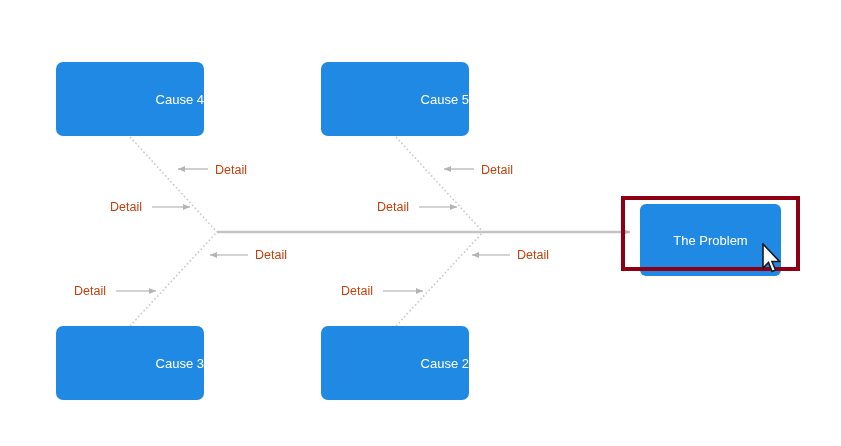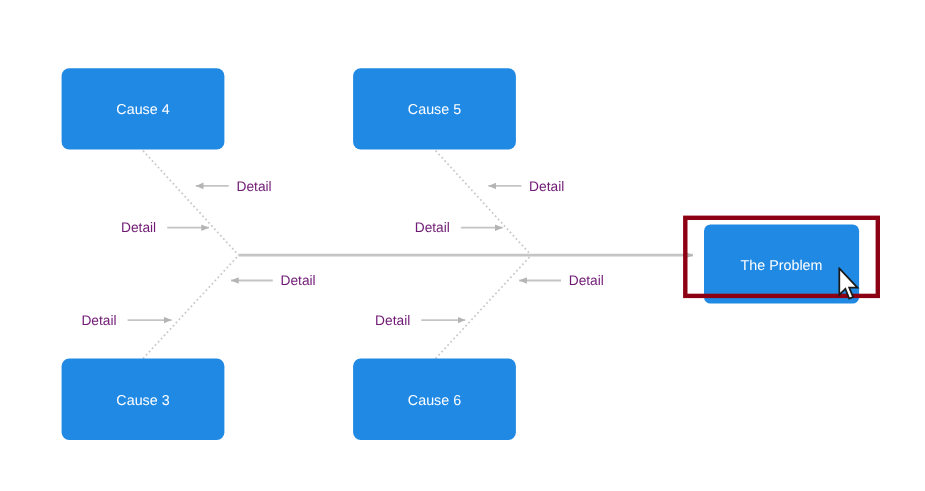--- a/index.html
+++ b/index.html
@@ -34,30 +34,31 @@
     display: flex;
     align-items: center;
     justify-content: center;
     text-align: center;
     box-sizing: border-box;
     user-select: none;
   }
   .cause-node {
     width: 148px;
     height: 74px;
+    justify-content: flex-end;
   }
   .problem-node {
     width: 141px;
     height: 72px;
     border-radius: 6px;
   }
   .detail-label {
     position: absolute;
     font-size: 12.5px;
-    color: #701a75;
+    color: #c2410c;
     white-space: nowrap;
     user-select: none;
   }
   #selection-frame {
     position: absolute;
     border: 4px solid #8d0014;
     box-sizing: border-box;
     background: transparent;
   }
   #cursor {
@@ -102,21 +103,21 @@
   <div class="node cause-node" style="left:56px; top:62px;">
     <span>Cause 4</span>
   </div>
   <div class="node cause-node" style="left:321px; top:62px;">
     <span>Cause 5</span>
   </div>
   <div class="node cause-node" style="left:56px; top:326px;">
     <span>Cause 3</span>
   </div>
   <div class="node cause-node" style="left:321px; top:326px;">
-    <span>Cause 6</span>
+    <span>Cause 2</span>
   </div>
 
   <div class="node problem-node" style="left:640px; top:204px;">
     <span>The Problem</span>
   </div>
 
   <div id="selection-frame" style="left:621px; top:196px; width:179px; height:75px;"></div>
 
   <div class="detail-label" style="left:215px; top:163px;">Detail</div>
   <div class="detail-label" style="left:110px; top:200px;">Detail</div>

